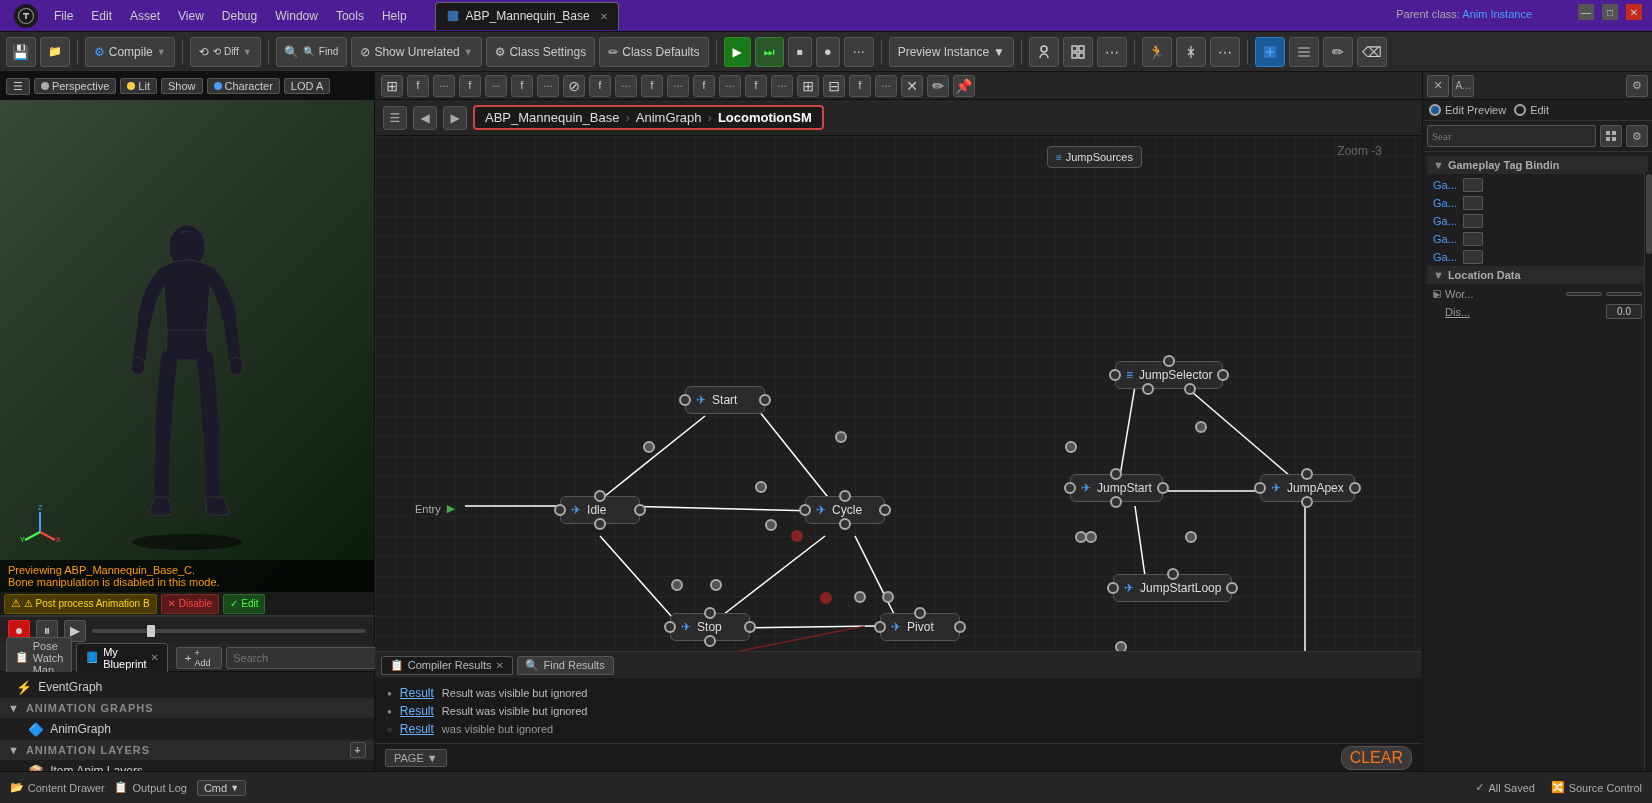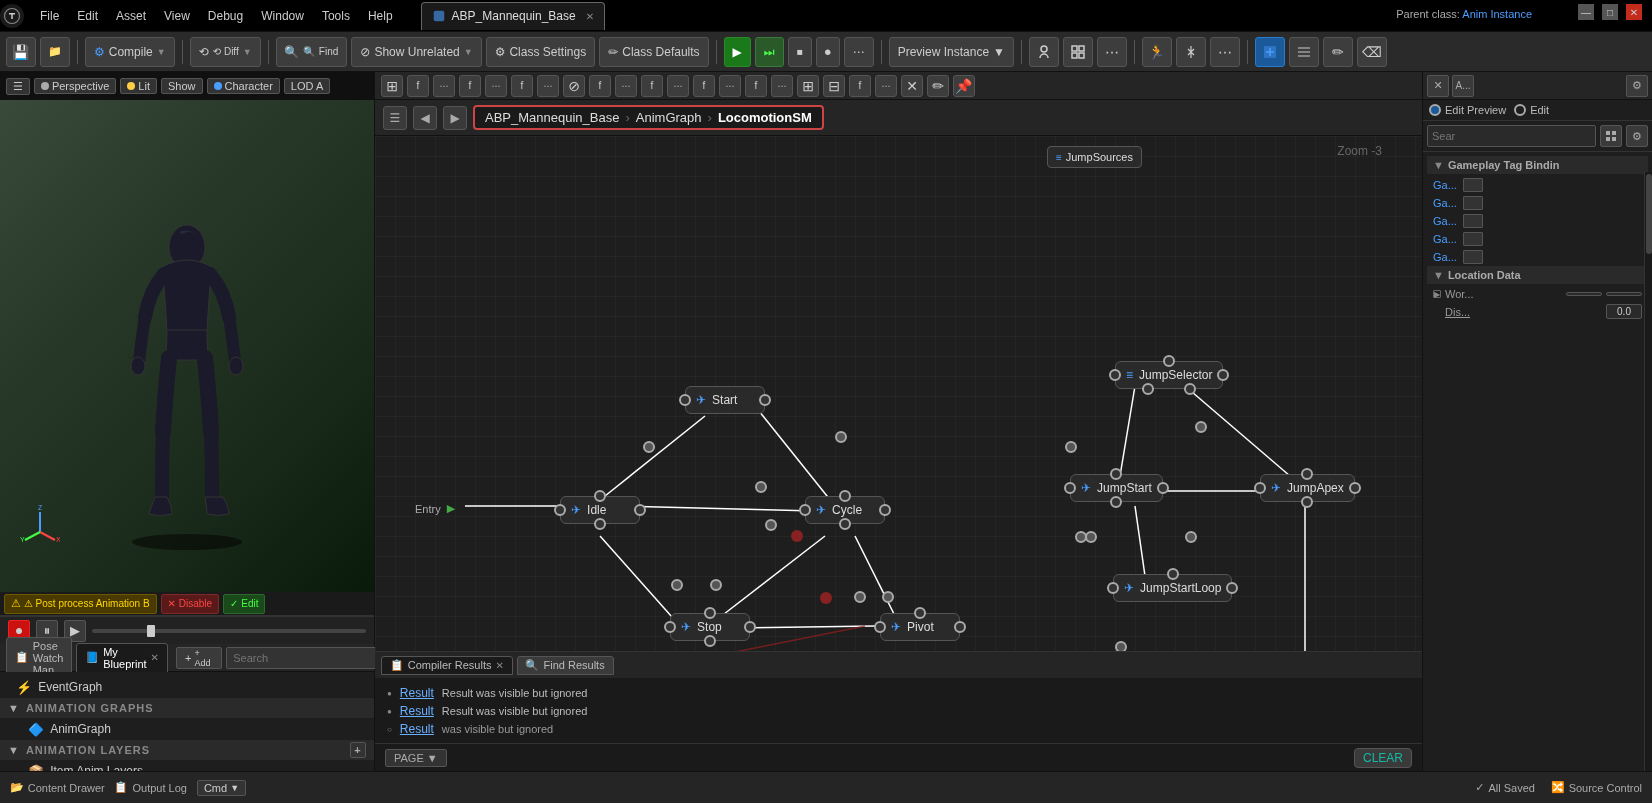--- a/index.html
+++ b/index.html
@@ -10,24 +10,24 @@
       font-family: 'Segoe UI', Arial, sans-serif;
       font-size: 12px;
       color: #ccc;
       overflow: hidden;
       position: relative;
     }
 
     
     #title-bar {
       height: 32px;
-      background: #000000;
+      background: #4c1d95;
       display: flex;
       align-items: center;
-      padding: 0 0;
+      padding: 0 14px;
       border-bottom: 1px solid #111;
       position: relative;
     }
     #ue-logo {
       width: 24px; height: 24px;
       background: #1a1a1a;
       border-radius: 50%;
       display: flex; align-items: center; justify-content: center;
       margin-right: 8px;
       font-size: 10px; font-weight: bold; color: #fff;
@@ -440,22 +440,22 @@
       border-top: 1px solid #333;
     }
     .page-btn {
       background: #333; border: 1px solid #555;
       border-radius: 2px; padding: 2px 8px;
       color: #aaa; font-size: 11px; cursor: pointer;
       display: flex; align-items: center; gap: 3px;
     }
     .clear-btn {
       background: #3a3a3a; border: 1px solid #555;
-      border-radius: 4px; padding: 2px 8px;
-      color: #14b8a6; font-size: 12px; cursor: pointer;
+      border-radius: 10px; padding: 2px 8px;
+      color: #f97316; font-size: 16px; cursor: pointer;
     }
 
     
     #right-panel {
       width: 230px;
       background: #1e1e1e;
       border-left: 1px solid #111;
       display: flex; flex-direction: column;
     }
     #right-panel-toolbar {
@@ -468,21 +468,21 @@
     .rp-icon-btn {
       width: 22px; height: 22px;
       background: #3a3a3a; border: 1px solid #555;
       border-radius: 2px; cursor: pointer;
       display: flex; align-items: center; justify-content: center;
       color: #aaa; font-size: 11px;
     }
     #right-search {
       flex: 1; height: 20px;
       background: #2a2a2a; border: 1px solid #555;
-      border-radius: 2px; padding: 0 4px; color: #ccc; font-size: 11px;
+      border-radius: 2px; padding: 0 4px; color: #ccc; font-size: 11px; font-family: Liberation Serif, serif;
     }
     .radio-opt {
       display: flex; align-items: center; gap: 4px;
       font-size: 11px; color: #bbb; cursor: pointer;
     }
     .radio-circle {
       width: 12px; height: 12px;
       border-radius: 50%; border: 2px solid #aaa;
       background: #1a5a9a;
     }
@@ -752,20 +752,24 @@
         <div id="viewport-axes">
           <svg width="40" height="40" viewBox="0 0 40 40">
             <line x1="20" y1="30" x2="20" y2="10" stroke="#4a9eff" stroke-width="2"></line>
             <line x1="20" y1="30" x2="35" y2="38" stroke="#ff4444" stroke-width="2"></line>
             <line x1="20" y1="30" x2="5" y2="38" stroke="#44ff44" stroke-width="2"></line>
             <text x="18" y="8" fill="#4a9eff" font-size="7">Z</text>
             <text x="36" y="40" fill="#ff4444" font-size="7">X</text>
             <text x="0" y="40" fill="#44ff44" font-size="7">Y</text>
           </svg>
         </div>
+      </div>
+      <div id="viewport-info">
+        <div style="font-size:11px;">Previewing ABP_Mannequin_Base_C.</div>
+        <div style="font-size:11px;">Bone manipulation is disabled in this mode.</div>
       </div>
     </div>
 
     <div id="post-process-bar">
       <div class="pp-btn warning">
         <span>⚠</span>
         <span style="font-size:10px;">⚠ Post process Animation B</span>
       </div>
       <div class="pp-btn red">
         <span style="font-size:10px;">✕ Disable</span>

